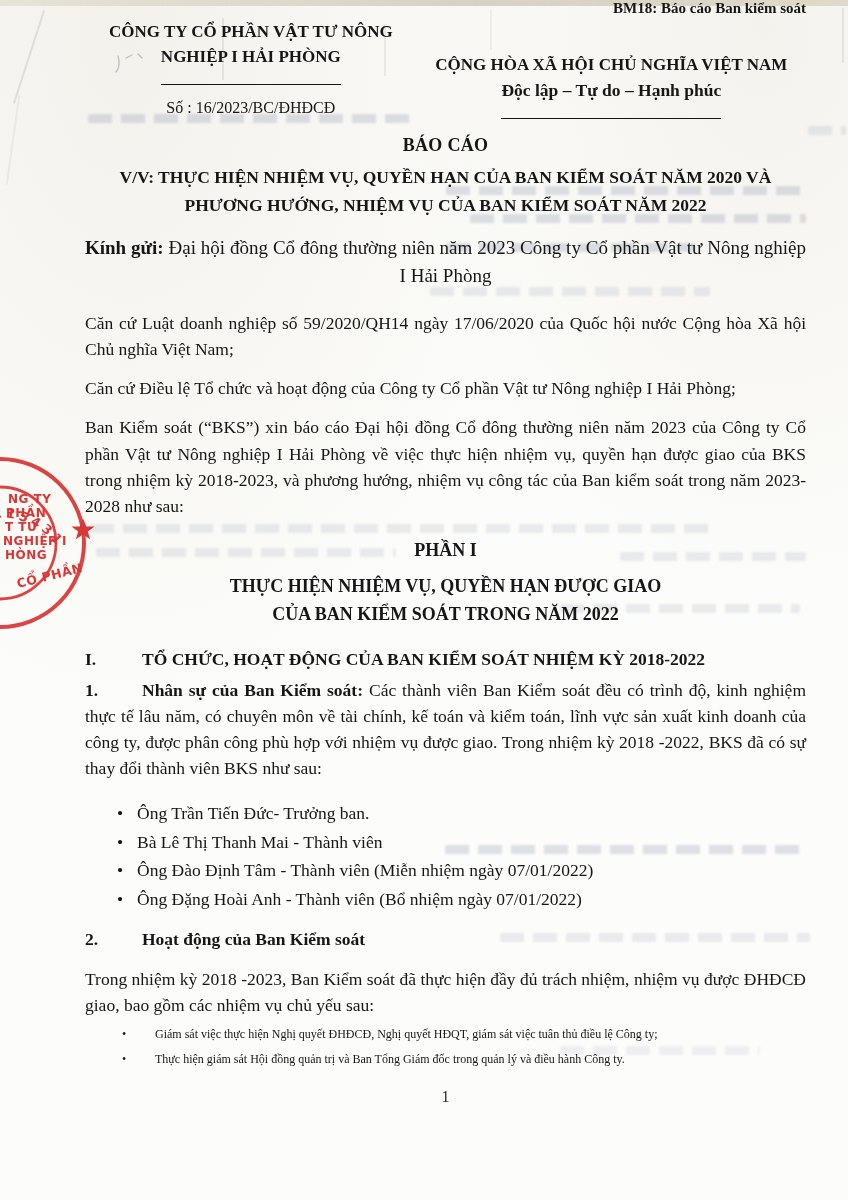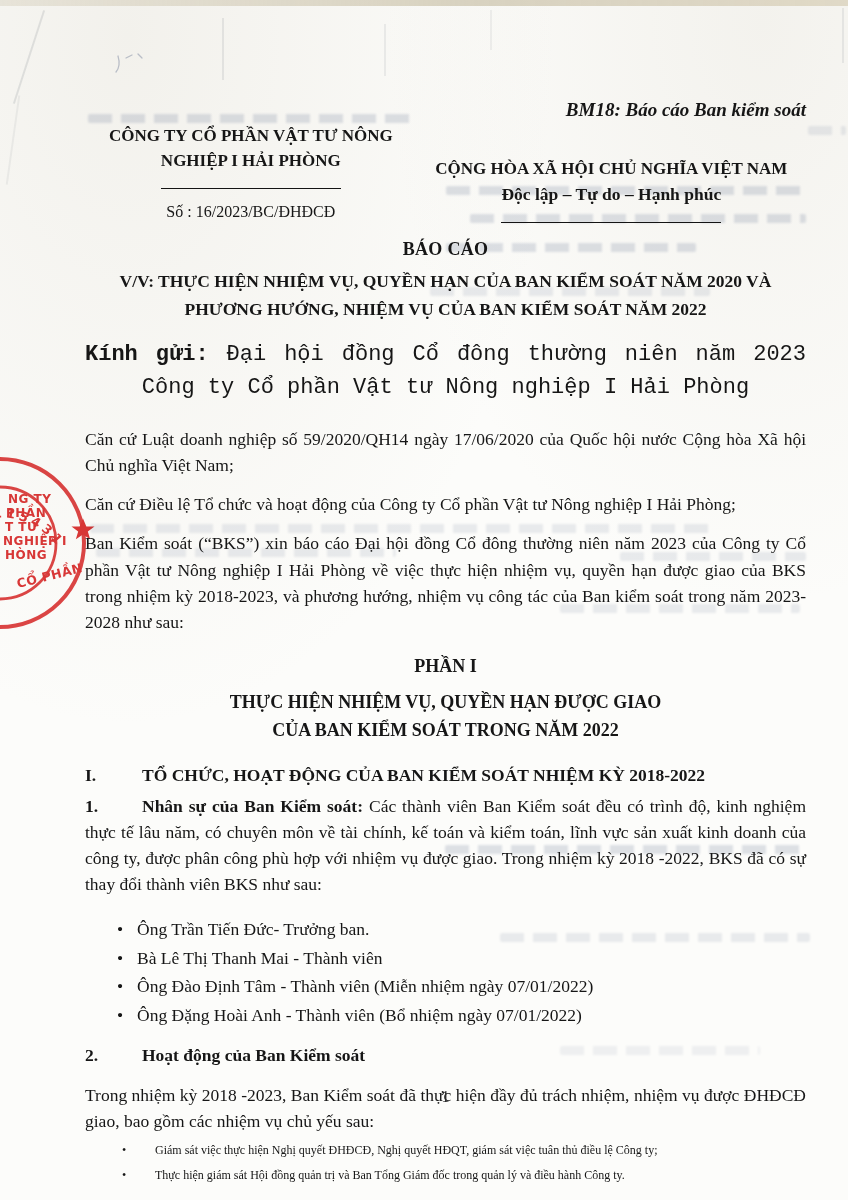--- a/index.html
+++ b/index.html
@@ -11,35 +11,35 @@
       radial-gradient(ellipse at 15% 3%, rgba(208,202,186,.22), transparent 42%),
       radial-gradient(ellipse at 90% 2%, rgba(208,202,186,.20), transparent 35%),
       #fcfcfa;
   }
   .top-edge{position:absolute;top:0;left:0;width:848px;height:6px;
     background:linear-gradient(90deg, rgba(214,207,188,.45), rgba(210,203,182,.85) 55%, rgba(222,215,196,.95));
     filter:blur(.6px);}
   .content{position:relative;padding:0 42px 0 85px;}
 
   
-  .form-label{margin-top:99px;text-align:right;font-weight:bold;font-style:italic;font-size:19px;}
+  .form-label{text-align:right;font-weight:bold;font-size:15px;}
   .hdr{display:flex;margin-top:3px;align-items:flex-end;}
   .hdr-left{width:46%;text-align:center;font-weight:bold;font-size:17px;line-height:1.45;}
   .hdr-right{width:54%;text-align:center;font-weight:bold;font-size:17px;line-height:1.5;}
   .u{border-bottom:1.6px solid #141414;padding-bottom:15px;display:inline-block;}
   .ref-number{margin-top:11px;font-weight:normal;font-size:16px;}
   .motto{font-size:17.5px;}
 
   
   .doc-title{text-align:center;font-weight:bold;font-size:18px;margin-top:16px;letter-spacing:.3px;}
   .subject{text-align:center;font-weight:bold;font-size:17.5px;line-height:1.55;margin-top:8px;}
 
   
   p.body{text-align:justify;line-height:1.5;margin:13px 0 0;font-size:17.5px;}
-  .salutation{margin-top:15px;text-align:justify;text-align-last:center;line-height:1.5;font-size:22px;font-family:Liberation Mono, monospace;}
+  .salutation{margin-top:15px;text-align:justify;text-align-last:center;line-height:1.5;font-size:19px;}
   .salutation .lead{font-weight:bold;}
 
   .part-label{text-align:center;font-weight:bold;font-size:18px;margin-top:21px;}
   .part-title{text-align:center;font-weight:bold;font-size:18px;line-height:1.55;margin-top:12px;}
 
   .sec-head{font-weight:bold;font-size:17.5px;margin-top:18px;display:flex;line-height:1.45;}
   .sec-head .num{width:57px;flex:none;}
   .item-p{margin-top:4px;text-align:justify;line-height:1.5;font-size:17.5px;}
   .item-p .num{display:inline-block;width:57px;font-weight:bold;}
   .item-p .lead{font-weight:bold;}

